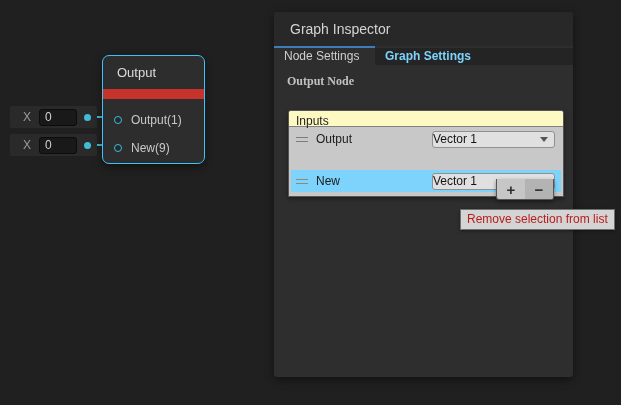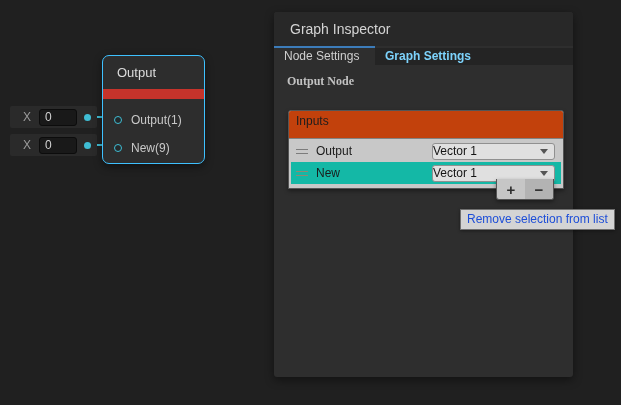--- a/index.html
+++ b/index.html
@@ -67,27 +67,27 @@
   .section-title {
     margin:9px 0 0 13px; font-size:12px; font-weight:bold; color:#c2c2c2;font-family:Liberation Serif, serif;
   }
 
   .relist {
     position:absolute; left:14px; top:98px; width:276px;
     background:#c8c8c8; border:1px solid #555;
     box-shadow:0 2px 4px rgba(0,0,0,.4); border-radius:3px 3px 0 0;
   }
   .relist-header {
-    height:28px; background:#c2410c; border-bottom:1px solid #828282;
+    height:16px; background:#fef9c3; border-bottom:1px solid #828282;
     border-radius:2px 2px 0 0;
     color:#1d1d1d; font-size:12px; line-height:20px; padding-left:7px;
   }
   .relist-rows { padding:1px 2px 4px 2px; }
   .relist-row { height:22px; display:flex; align-items:center; }
-  .relist-row.selected { background:#14b8a6; }
+  .relist-row.selected { background:#7dd3fc;margin-top:20px; }
   .drag-handle {
     width:12px; height:5px; margin-left:5px;
     border-top:1.5px solid #7c7c7c; border-bottom:1.5px solid #7c7c7c;
   }
   .relist-row.selected .drag-handle {
     border-top-color:#8f8872; border-bottom-color:#8f8872;
   }
   .row-name { margin-left:8px; font-size:12px; color:#1b1b1b; }
   .dropdown {
     margin-left:auto; margin-right:6px; width:123px; height:17px;
@@ -109,21 +109,21 @@
   }
   .list-btn {
     flex:1; display:flex; align-items:center; justify-content:center;
     font-size:15px; font-weight:600; color:#2e2e2e; cursor:default;
   }
   .list-btn.remove { background:#b3b3b3; border-radius:0 0 2px 0; }
 
   .tooltip {
     position:absolute; left:460px; top:209px; height:21px;
     background:#d4d4d4; border:1px solid #707070;
-    font-size:12px; color:#1d4ed8; line-height:19px;
+    font-size:12px; color:#b91c1c; line-height:19px;
     padding:0 6px; white-space:nowrap; z-index:5;
     box-shadow:0 1px 3px rgba(0,0,0,.4);
   }
 </style>
 </head>
 <body>
 
 <div class="stage">
 
   <div class="edge" style="left:88px; top:116px; width:32px;"></div>

